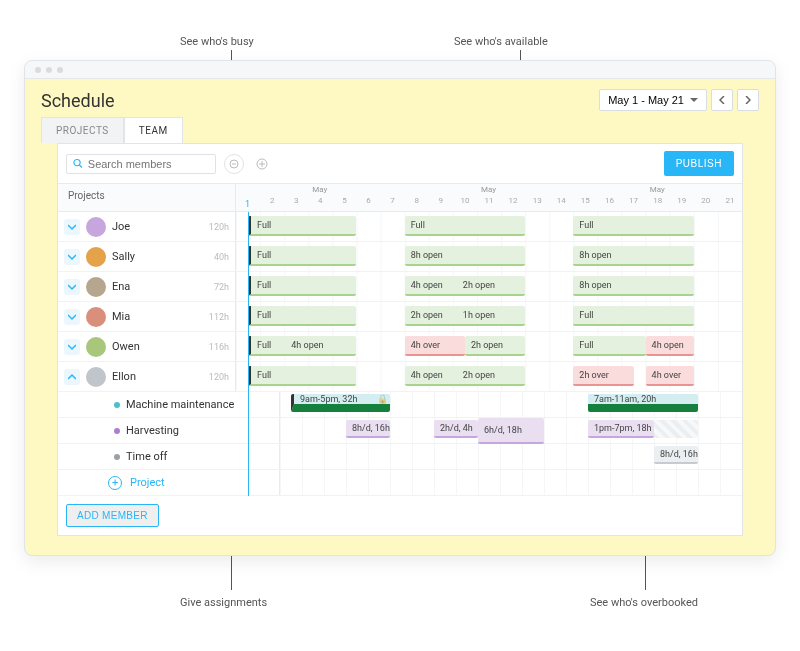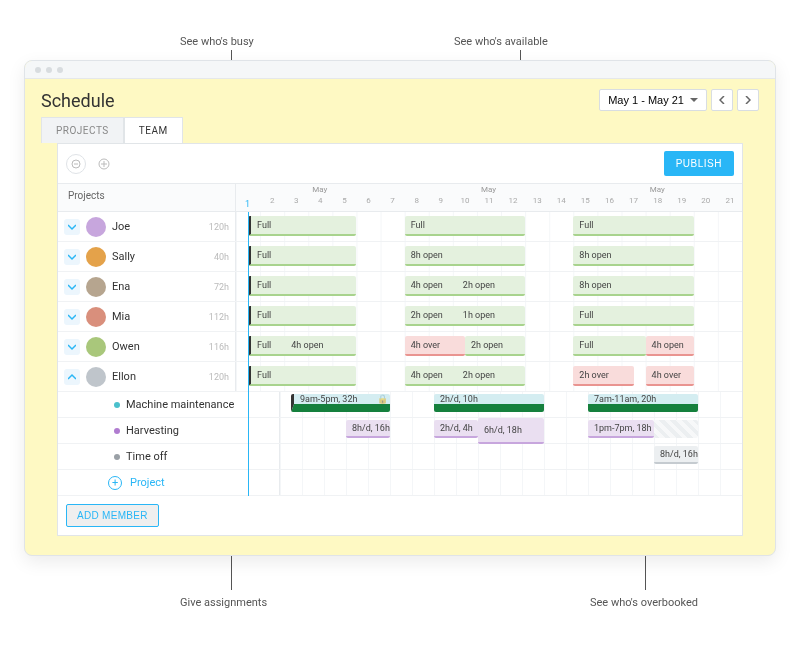--- a/index.html
+++ b/index.html
@@ -244,20 +244,27 @@
 
   <div class="tabs">
     <div class="tabrow">
       <div class="tab">PROJECTS</div>
       <div class="tab active">TEAM</div>
     </div>
 
     <div class="panel">
 
       <div class="toolbar">
+        <div class="search">
+          <svg width="11" height="11" viewBox="0 0 11 11">
+              <circle cx="4.5" cy="4.5" r="3.5" stroke="#29b6f6" fill="none" stroke-width="1.3"></circle>
+              <line x1="7.2" y1="7.2" x2="10" y2="10" stroke="#29b6f6" stroke-width="1.3"></line>
+            </svg>
+          <input placeholder="Search members" style="">
+        </div>
         <div class="icon-circle">
           <svg width="10" height="10" viewBox="0 0 10 10">
               <circle cx="5" cy="5" r="4" stroke="#bbb" fill="none"></circle>
               <line x1="3" y1="5" x2="7" y2="5" stroke="#bbb"></line>
             </svg>
         </div>
         <div class="icon-circle" style="border:none;">
           <svg width="12" height="12" viewBox="0 0 12 12">
               <circle cx="6" cy="6" r="5" stroke="#bbb" fill="none"></circle>
               <line x1="6" y1="3" x2="6" y2="9" stroke="#bbb"></line>
@@ -468,23 +475,20 @@
           <div class="grow task">
             <div class="gleft">
               <div class="dot-b" style="background:#4ac0cc; margin-left:6px"></div>
               <span>Machine maintenance</span>
             </div>
             <div class="tcells">
               <div class="bar teal bar-l" style="top:2px; height:18px; left:calc(100%/21*0.5); width:calc(100%/21*4.5)">
                   <span>9am-5pm, 32h</span>
                   <span style="margin-left:auto;opacity:.5">🔒</span>
                 </div>
-              <div class="bar teal" style="top:2px; height:18px; left:calc(100%/21*7); width:calc(100%/21*5)">
-                  <span>2h/d, 10h</span>
-                </div>
               <div class="bar teal" style="top:2px; height:18px; left:calc(100%/21*14); width:calc(100%/21*5)">
                   <span>7am-11am, 20h</span>
                 </div>
             </div>
           </div>
 
           <div class="grow task">
             <div class="gleft">
               <div class="dot-b" style="background:#b07cd0; margin-left:6px"></div>
               <span>Harvesting</span>

